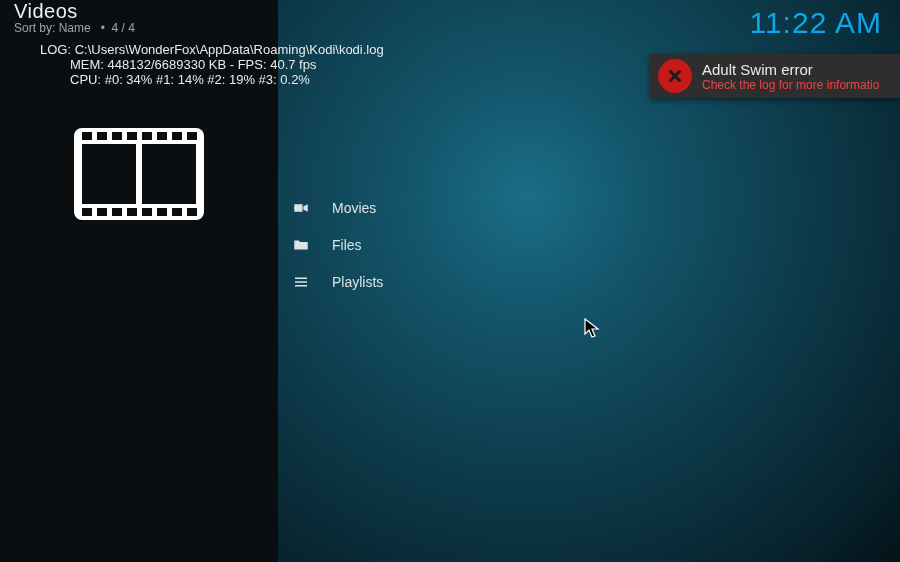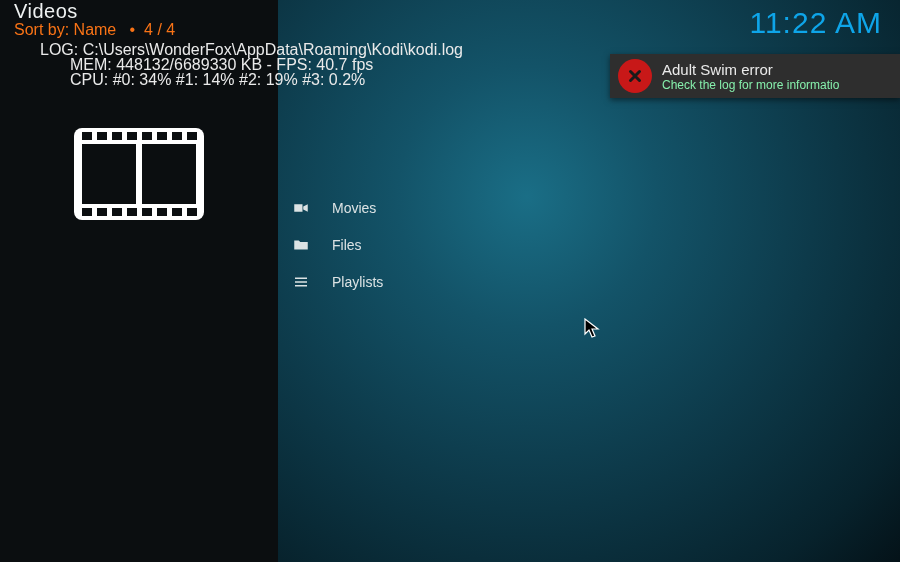--- a/index.html
+++ b/index.html
@@ -32,69 +32,69 @@
     top: 0; left: 14px;
     z-index: 5;
   }
   .title {
     font-size: 20px;
     font-weight: 300;
     color: #eef1f1;
     letter-spacing: 0.5px;
   }
   .subtitle {
-    font-size: 16px;
-    color: #f97316;
+    font-size: 12px;
+    color: #a3a3a3;
     margin-top: -2px;
   }
   .debug {
     position: absolute;
     top: 42px;
     left: 40px;
-    font-size: 16px;
+    font-size: 13px;
     color: #eaeaea;
     line-height: 15px;
     z-index: 5;
     white-space: nowrap;
   }
   .debug .indent { padding-left: 30px; display:block;}
   .clock {
     position: absolute;
     top: 6px;
     right: 18px;
     font-size: 30px;
     color: #0ea5e9;
     letter-spacing: 1px;
     z-index: 5;
   }
   .toast {
     position: absolute;
     top: 54px;
     right: 0;
-    width: 290px;
+    width: 250px;
     height: 44px;
     background: #2e2e2e;
     display: flex;
     align-items: center;
     padding: 4px 8px;
     z-index: 6;
     box-shadow: 0 2px 6px rgba(0,0,0,0.5);
   }
   .toast-icon {
     width: 34px; height: 34px;
     border-radius: 50%;
     background: #c81818;
     display: flex; align-items:center; justify-content:center;
     flex-shrink: 0;
     margin-right: 10px;
   }
   .toast-icon svg { width: 18px; height: 18px; }
   .toast-text { display:flex; flex-direction:column; overflow:hidden;}
   .toast-title { font-size: 15px; color: #eaeaea; font-weight: 400;}
-  .toast-msg { font-size: 12px; color: #86efac; white-space: nowrap; }
+  .toast-msg { font-size: 12px; color: #ef4444; white-space: nowrap; }
   .film-icon {
     margin-top: 128px;
     width: 130px;
     height: 92px;
   }
   .menu {
     position: absolute;
     left: 278px;
     top: 189px;
     width: 622px;

